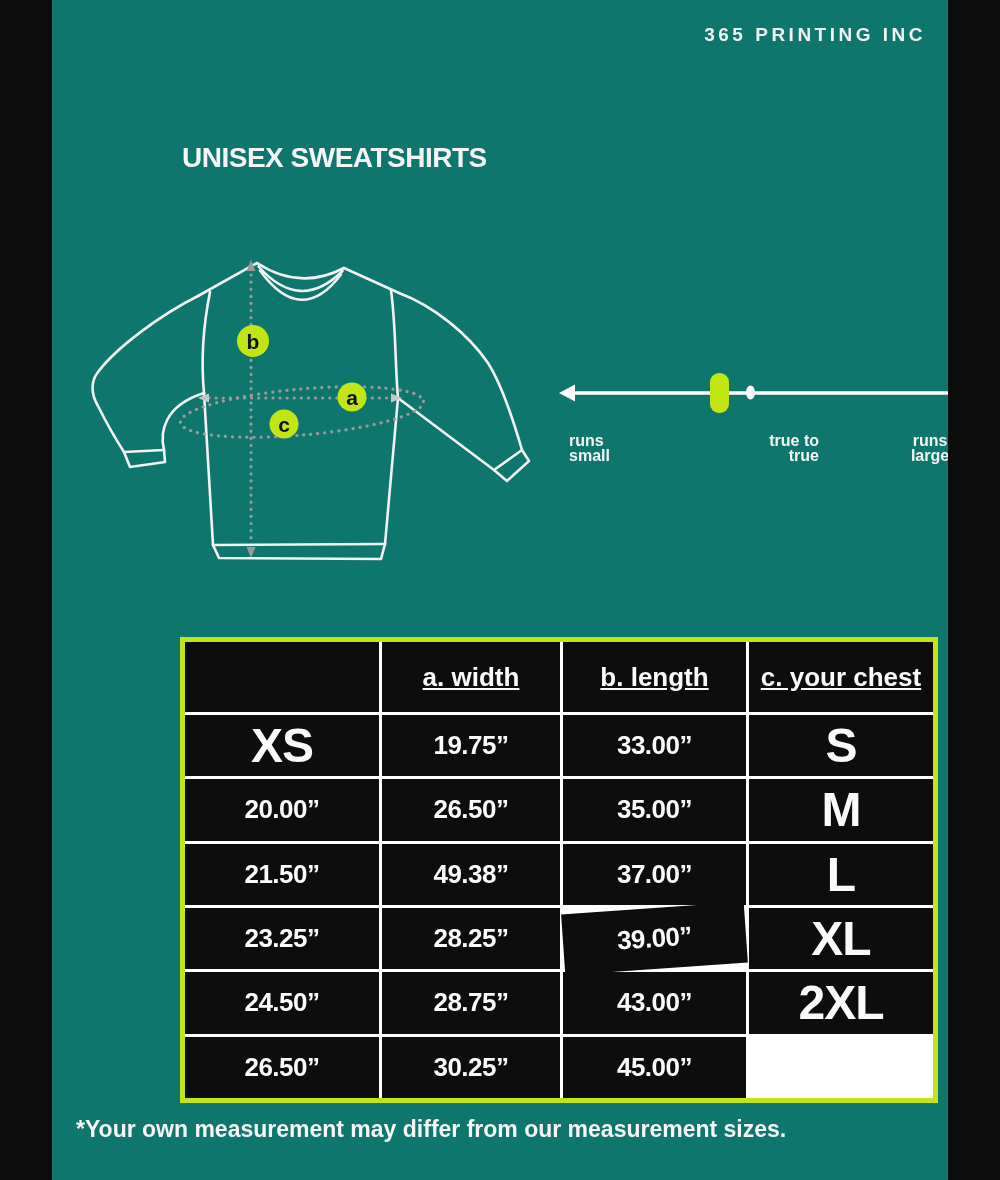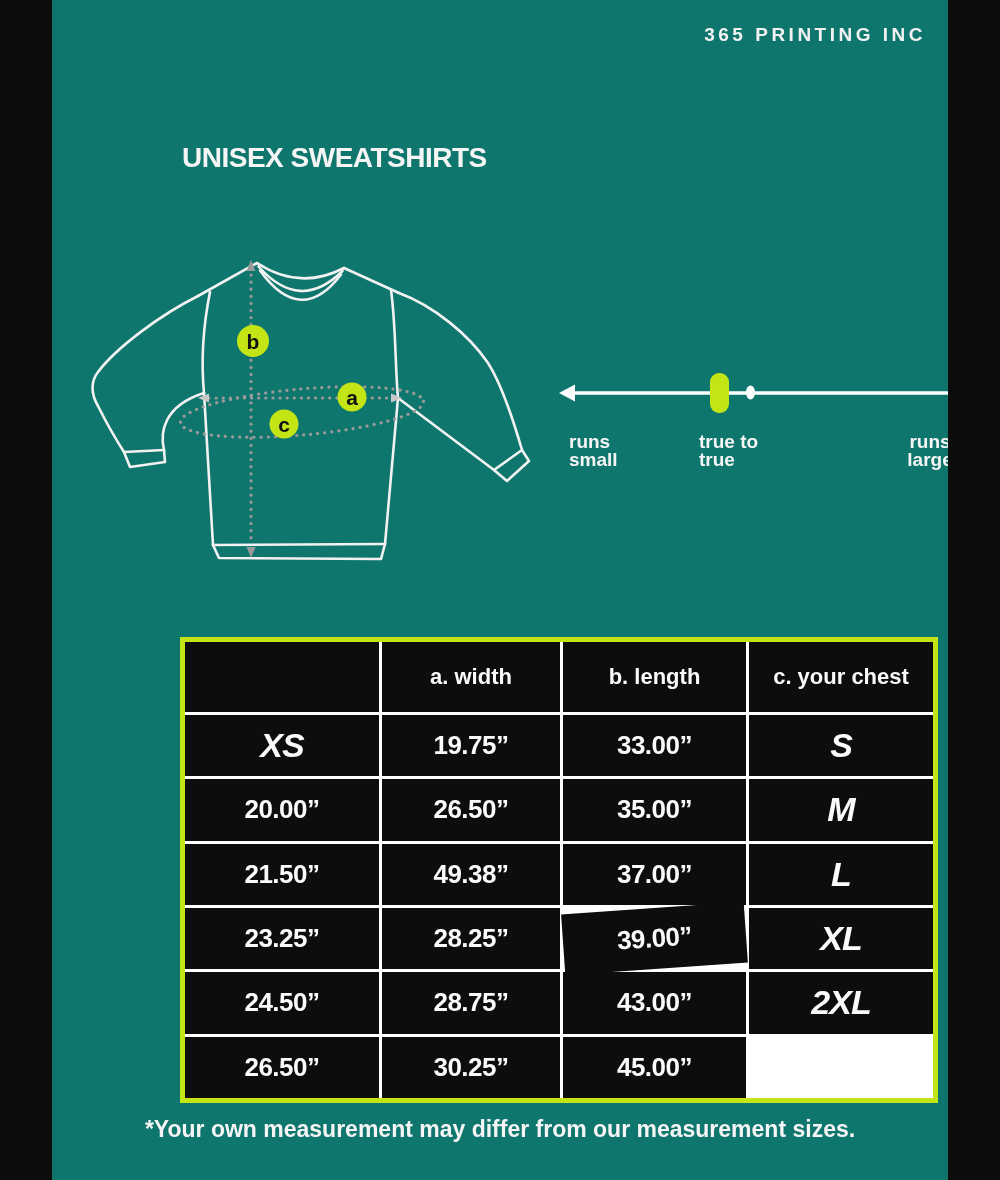--- a/index.html
+++ b/index.html
@@ -55,27 +55,27 @@
   .scale-svg {
     position: absolute;
     left: 505px;
     top: 360px;
     width: 410px;
     height: 58px;
   }
   .scale-label {
     position: absolute;
     top: 433px;
-    font-size: 19px;
+    font-size: 16px;
     line-height: 0.95;
     font-weight: bold;
     color: #f5f5f5;
   }
   .scale-label.left   { left: 517px; text-align: left; }
-  .scale-label.center { left: 647px; width: 120px; text-align: left; }
+  .scale-label.center { left: 647px; width: 120px; text-align: right; }
   .scale-label.right  { left: 818px; width: 120px; text-align: center; }
 
   .size-table {
     position: absolute;
     left: 128px;
     top: 637px;
     width: 758px;
     height: 466px;
     background: #ffffff;
     border: 5px solid #c4e515;
@@ -85,34 +85,34 @@
     gap: 3px;
   }
   .cell {
     background: #0d0d0d;
     display: flex;
     align-items: center;
     justify-content: center;
     color: #fafafa;
     font-weight: bold;
   }
-  .cell.head { font-size: 22px; }
-  .cell.size { font-size: 34px; letter-spacing: -1px; font-style: italic; }
+  .cell.head { font-size: 26px; text-decoration: underline; }
+  .cell.size { font-size: 48px; letter-spacing: -1px; }
   .cell.val  { font-size: 26px; letter-spacing: -0.5px; }
   .cell.val.tilt { transform: rotate(-4deg); }
 
   .footnote {
     position: absolute;
     top: 1116px;
     left: 0;
     width: 100%;
-    text-align: center;
     font-size: 23px;
     font-weight: bold;
     color: #f5f5f5;
+    padding-left: 24px;
   }
 
   .ws-line   { fill: none; stroke: #f2f2f2; stroke-width: 2.6; stroke-linecap: round; stroke-linejoin: round; }
   .dot-line  { fill: none; stroke: #9a9a9a; stroke-width: 3.2; stroke-linecap: round; stroke-dasharray: 0.1 7; }
   .marker-circle { fill: #c4e515; }
   .marker-letter { font-family: "Liberation Sans", sans-serif; font-size: 21px; font-weight: bold; fill: #101010; text-anchor: middle; }
 </style>
 </head>
 <body>
 

